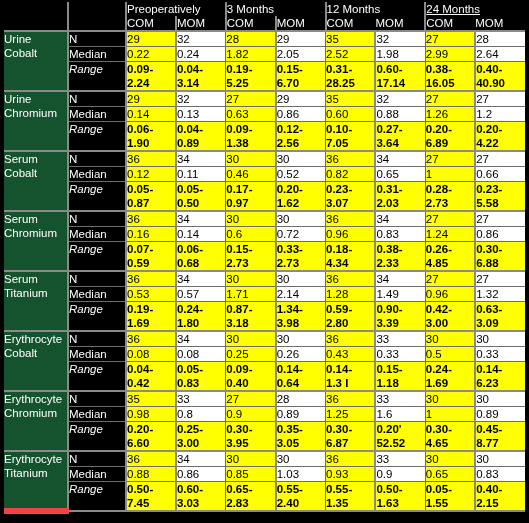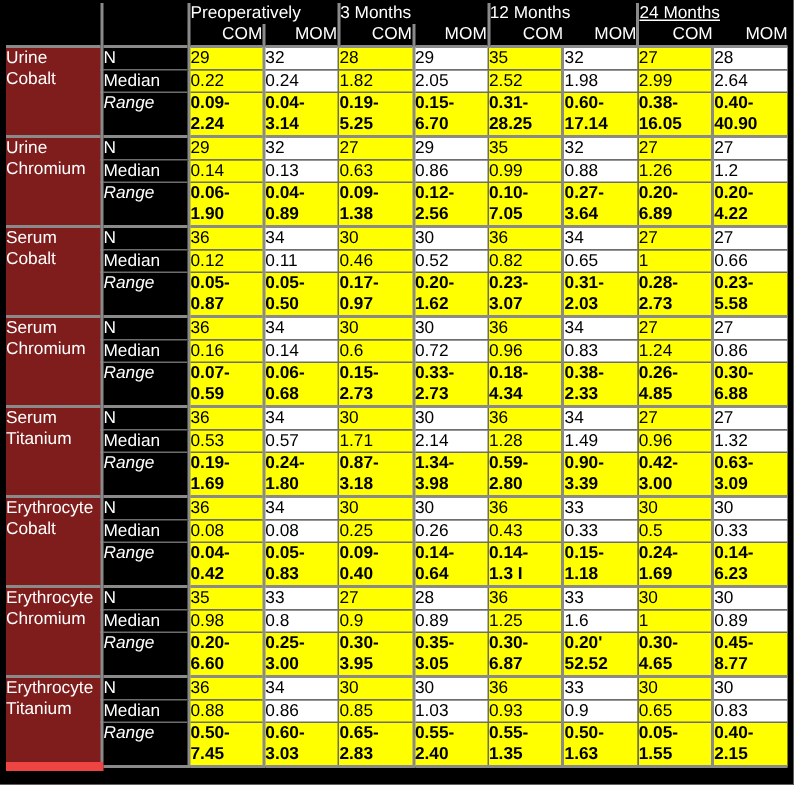--- a/index.html
+++ b/index.html
@@ -55,30 +55,30 @@
     color: #ffffff;
     text-align: left;
     padding: 5px 0 4px 6px;
     font-size: 12px;
     border-right: 2px solid #8a8a8a;
   }
   .hdr-period.no-rule { border-right: none; text-decoration: underline; }
   .hdr-sub {
     background: #000000;
     color: #ffffff;
-    text-align: right;
+    text-align: left;
     padding: 3px 0 5px 6px;
     font-size: 12px;
   }
   .hdr-sub.rule-l { border-left: 2px solid #8a8a8a; }
   .hdr-sub.rule-r { border-right: 2px solid #8a8a8a; }
 
   
   .analyte {
-    background: #7f1d1d;
+    background: #14532d;
     color: #ffffff;
     font-size: 12px;
     line-height: 14.5px;
     padding: 4px 0 0 6px;
     text-align: left;
     border-right: 2px solid #8a8a8a;
     border-top: 2px solid #8a8a8a;
   }
   .stat {
     background: #000000;
@@ -204,21 +204,21 @@
           <td class="val white grp-top rule-l">32</td>
           <td class="val yellow grp-top">27</td>
           <td class="val white grp-top last-col rule-l">27</td>
         </tr>
         <tr>
           <td class="stat">Median</td>
           <td class="val yellow">0.14</td>
           <td class="val white rule-l">0.13</td>
           <td class="val yellow">0.63</td>
           <td class="val white rule-l">0.86</td>
-          <td class="val yellow">0.99</td>
+          <td class="val yellow">0.60</td>
           <td class="val white rule-l">0.88</td>
           <td class="val yellow">1.26</td>
           <td class="val white last-col rule-l">1.2</td>
         </tr>
         <tr>
           <td class="stat range-cell">Range</td>
           <td class="val yellow range yellow">0.06-
 1.90</td>
           <td class="val range yellow rule-l">0.04-
 0.89</td>

